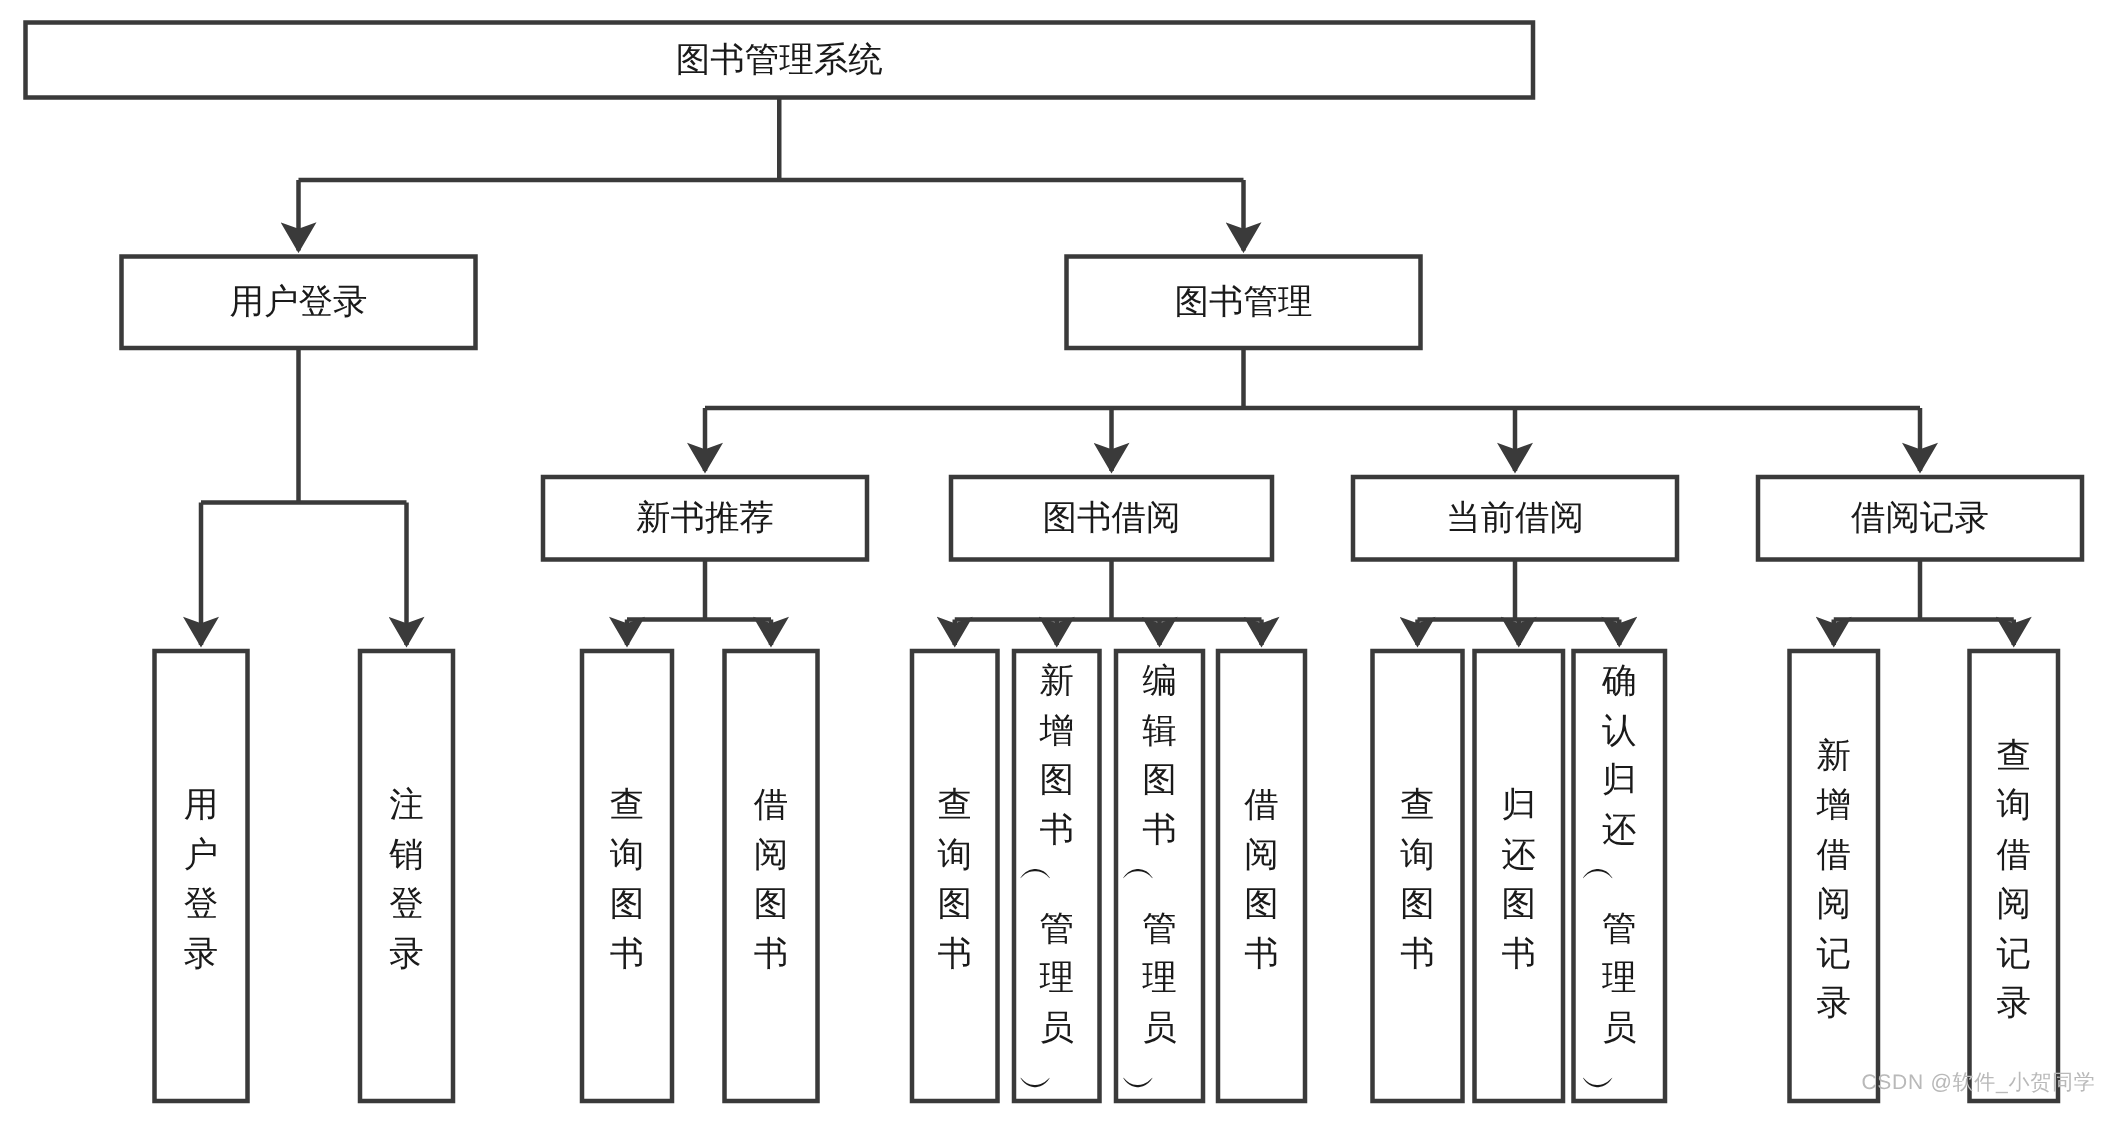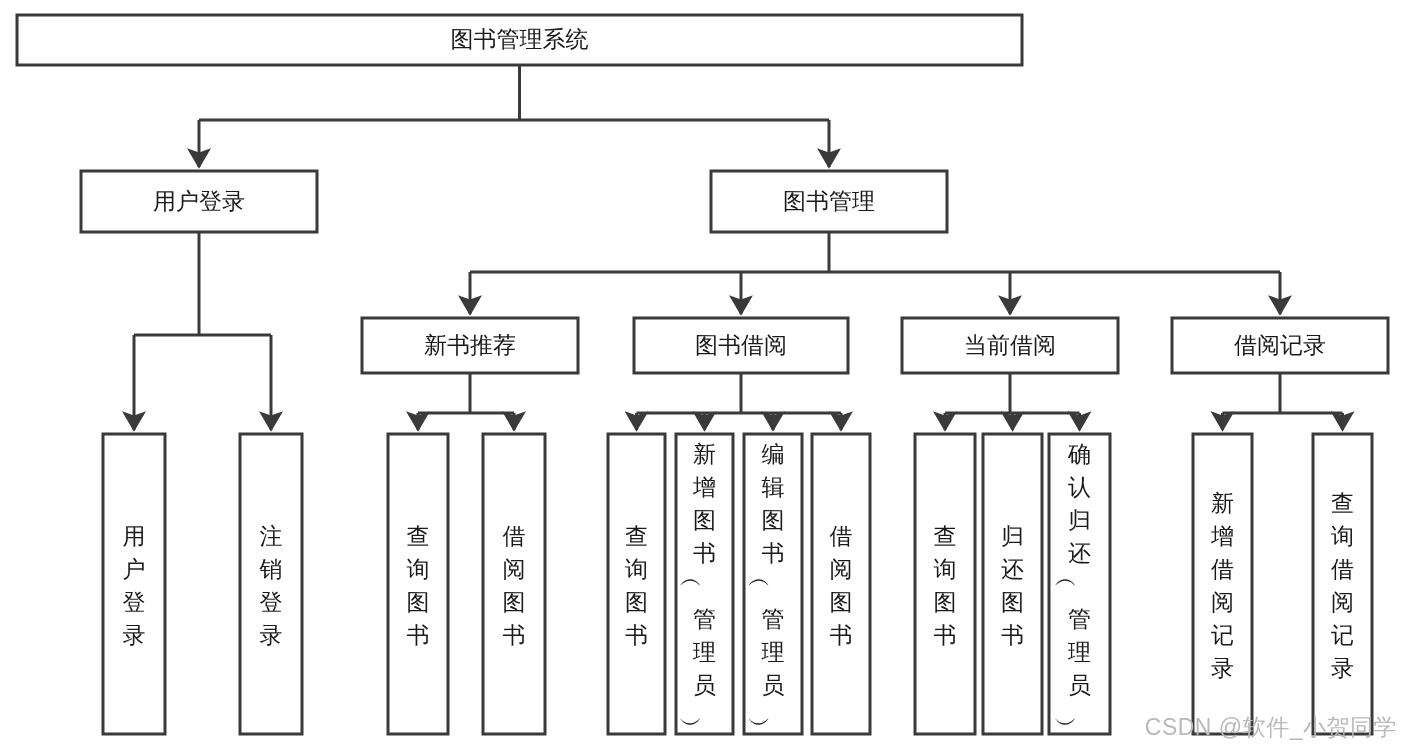--- a/index.html
+++ b/index.html
@@ -13,23 +13,23 @@
   .arrow-head{fill:#3a3a3a;stroke:none;}
   .node-label{
     font-family:"Liberation Sans","DejaVu Sans",sans-serif;
     font-size:23px;fill:#1a1a1a;text-anchor:middle;dominant-baseline:middle;
   }
   .leaf-label{
     font-family:"Liberation Sans","DejaVu Sans",sans-serif;
     font-size:23px;fill:#1a1a1a;text-anchor:middle;
   }
   .watermark{
-    position:absolute;right:8px;bottom:4px;
+    position:absolute;right:8px;bottom:16px;
     font-family:"Liberation Sans","DejaVu Sans",sans-serif;
-    font-size:23px;color:#b9b9b9;letter-spacing:.5px;white-space:nowrap;
+    font-size:14px;color:#b9b9b9;letter-spacing:.5px;white-space:nowrap;
     pointer-events:none;
   }
 </style>
 </head>
 <body>
 
 <svg id="canvas" viewBox="0 0 1405 747">
   <defs>
     <marker id="arrow" viewBox="0 0 12 14" refX="11" refY="7" markerWidth="7" markerHeight="8" orient="auto-start-reverse">
       <path d="M0,0 L12,7 L0,14 L2.5,7 Z" class="arrow-head"></path>

